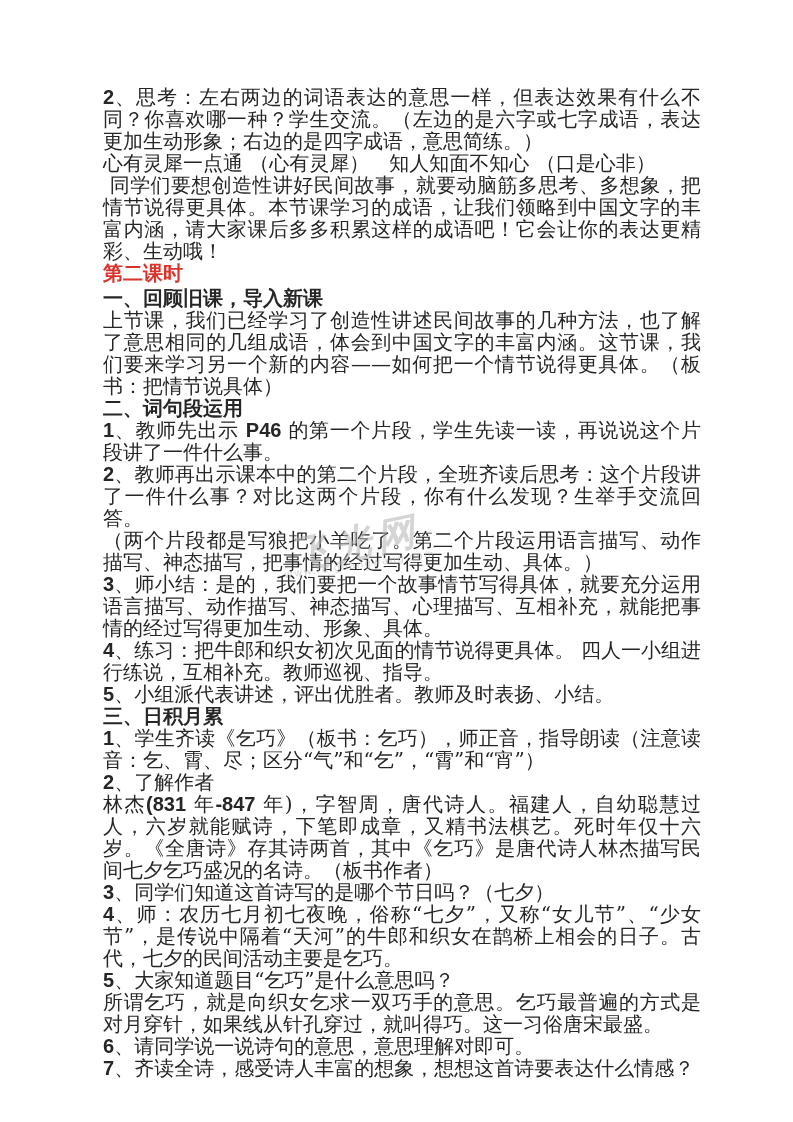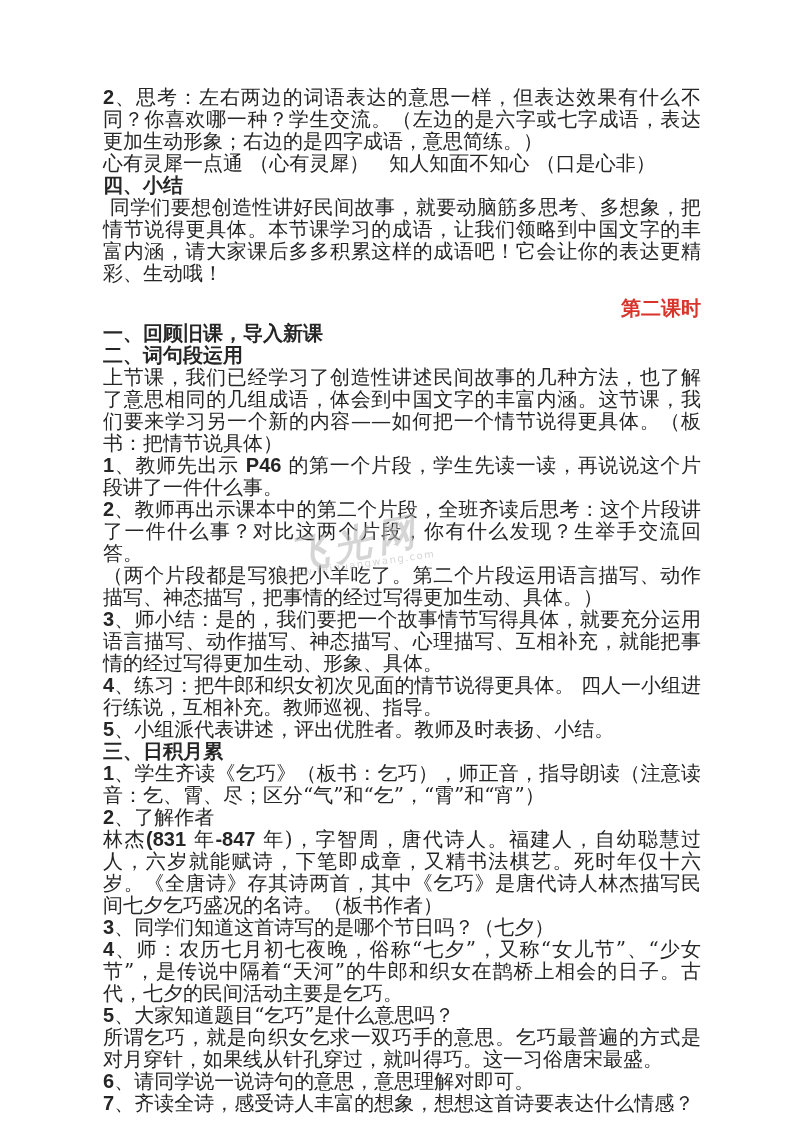--- a/index.html
+++ b/index.html
@@ -22,22 +22,21 @@
     font-size: 20px;
     line-height: 22px;
     text-align: justify;
     z-index: 1;
   }
   .para { margin: 0; padding: 0; }
   .para.heading { font-weight: bold; }
   .para.title {
     color: var(--title-red, #d9342b);
     font-weight: bold;
-    text-align: right;
-    margin-top: 13px;
+    text-align: left;
     margin-bottom: 3px;
   }
   .bold {
     font-weight: bold;
     font-family: "Liberation Sans", "DejaVu Sans", sans-serif;
   }
   .watermark {
     position: absolute;
     left: 280px; top: 524px;
     transform: rotate(-12deg);
@@ -63,26 +62,25 @@
     font-family: "DejaVu Sans", "Liberation Sans", sans-serif;
   }
 </style>
 </head>
 <body>
 
 <div class="page">
   <div class="content">
       <p class="para body"><span class="bold">2</span><span>、思考：左右两边的词语表达的意思一样，但表达效果有什么不同？你喜欢哪一种？学生交流。（左边的是六字或七字成语，表达更加生动形象；右边的是四字成语，意思简练。）</span></p>
       <p class="para body"><span>心有灵犀一点通 （心有灵犀）　知人知面不知心 （口是心非）</span></p>
-      <p class="para heading"><span class="bold">四、小结</span></p>
       <p class="para body"><span>&nbsp;同学们要想创造性讲好民间故事，就要动脑筋多思考、多想象，把情节说得更具体。本节课学习的成语，让我们领略到中国文字的丰富内涵，请大家课后多多积累这样的成语吧！它会让你的表达更精彩、生动哦！</span></p>
       <p class="para title"><span class="bold">第二课时</span></p>
       <p class="para heading"><span class="bold">一、回顾旧课，导入新课</span></p>
+      <p class="para body"><span>上节课，我们已经学习了创造性讲述民间故事的几种方法，也了解了意思相同的几组成语，体会到中国文字的丰富内涵。这节课，我们要来学习另一个新的内容——如何把一个情节说得更具体。（板书：把情节说具体）</span></p>
       <p class="para heading"><span class="bold">二、词句段运用</span></p>
-      <p class="para body"><span>上节课，我们已经学习了创造性讲述民间故事的几种方法，也了解了意思相同的几组成语，体会到中国文字的丰富内涵。这节课，我们要来学习另一个新的内容——如何把一个情节说得更具体。（板书：把情节说具体）</span></p>
       <p class="para body"><span class="bold">1</span><span>、教师先出示 </span><span class="bold">P46</span><span> 的第一个片段，学生先读一读，再说说这个片段讲了一件什么事。</span></p>
       <p class="para body"><span class="bold">2</span><span>、教师再出示课本中的第二个片段，全班齐读后思考：这个片段讲了一件什么事？对比这两个片段，你有什么发现？生举手交流回答。</span></p>
       <p class="para body"><span>（两个片段都是写狼把小羊吃了。第二个片段运用语言描写、动作描写、神态描写，把事情的经过写得更加生动、具体。）</span></p>
       <p class="para body"><span class="bold">3</span><span>、师小结：是的，我们要把一个故事情节写得具体，就要充分运用语言描写、动作描写、神态描写、心理描写、互相补充，就能把事情的经过写得更加生动、形象、具体。</span></p>
       <p class="para body"><span class="bold">4</span><span>、练习：把牛郎和织女初次见面的情节说得更具体。 四人一小组进行练说，互相补充。教师巡视、指导。</span></p>
       <p class="para body"><span class="bold">5</span><span>、小组派代表讲述，评出优胜者。教师及时表扬、小结。</span></p>
       <p class="para heading"><span class="bold">三、日积月累</span></p>
       <p class="para body"><span class="bold">1</span><span>、学生齐读《乞巧》（板书：乞巧），师正音，指导朗读（注意读音：乞、霄、尽；区分“气”和“乞”，“霄”和“宵”）</span></p>
       <p class="para body"><span class="bold">2</span><span>、了解作者</span></p>
       <p class="para body"><span>林杰</span><span class="bold">(831</span><span> 年</span><span class="bold">-847</span><span> 年)</span><span>，字智周，唐代诗人。福建人，自幼聪慧过人，六岁就能赋诗，下笔即成章，又精书法棋艺。死时年仅十六岁。《全唐诗》存其诗两首，其中《乞巧》是唐代诗人林杰描写民间七夕乞巧盛况的名诗。（板书作者）</span></p>

